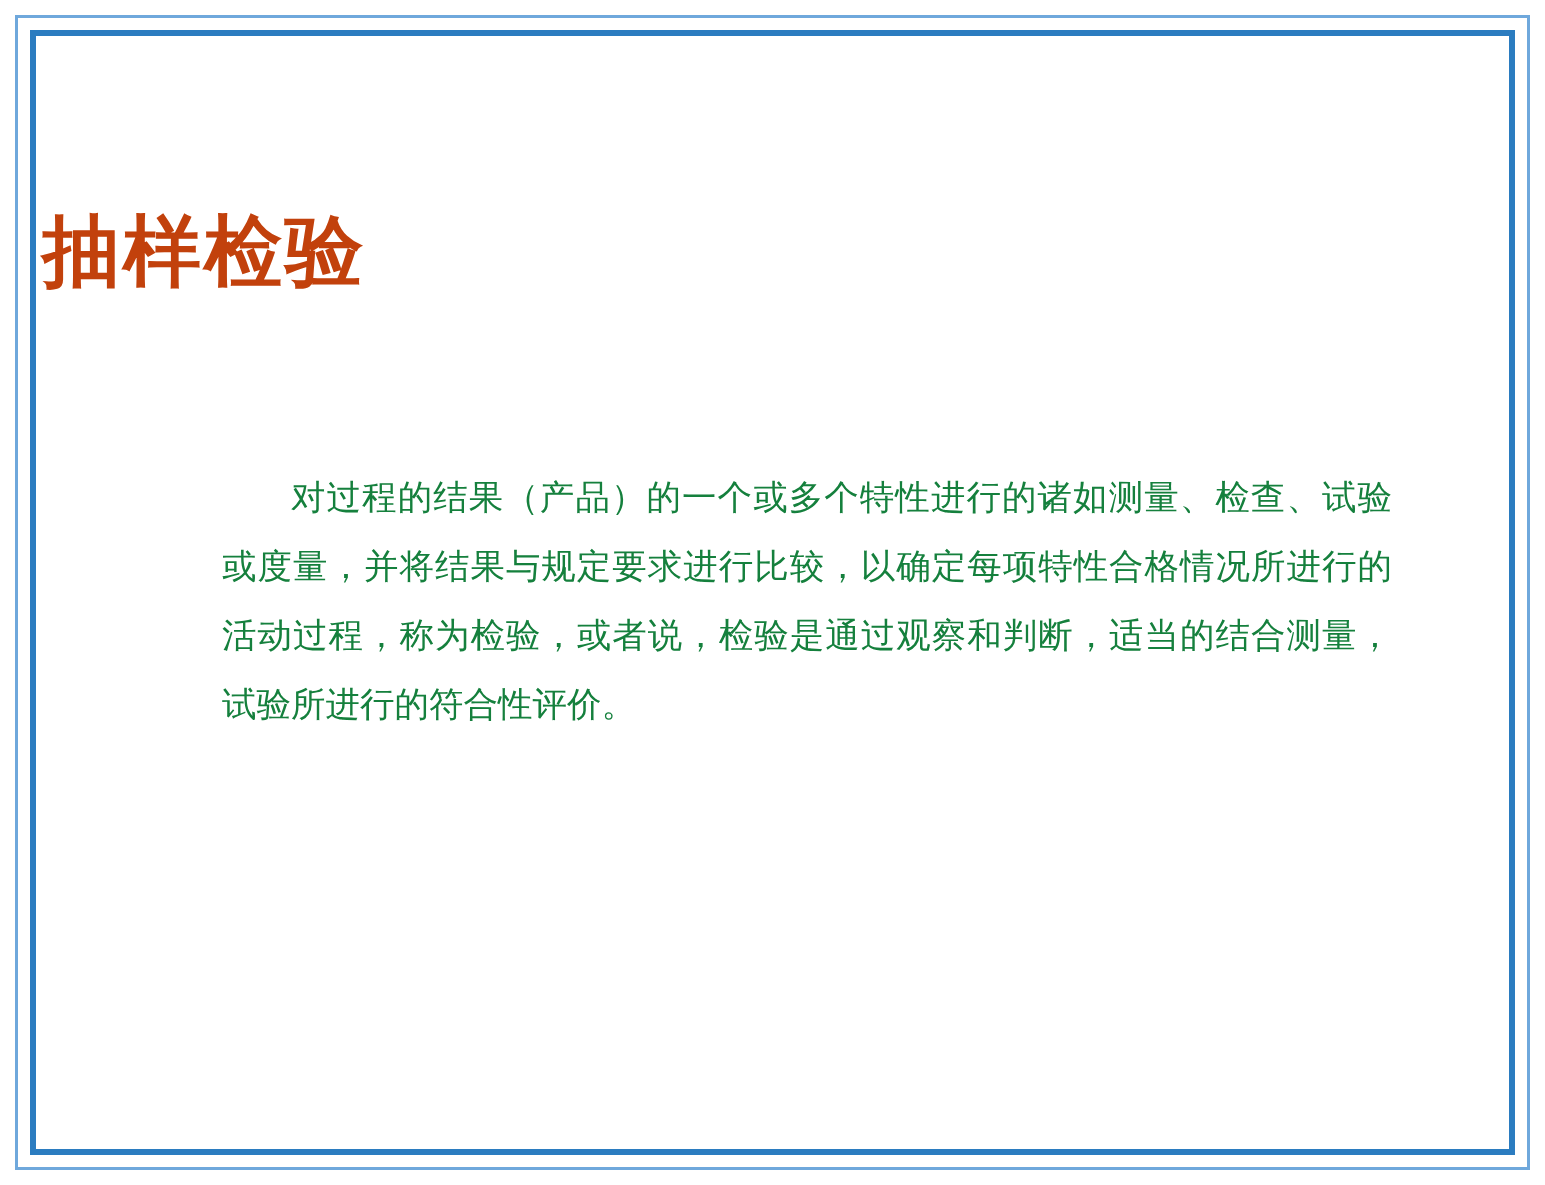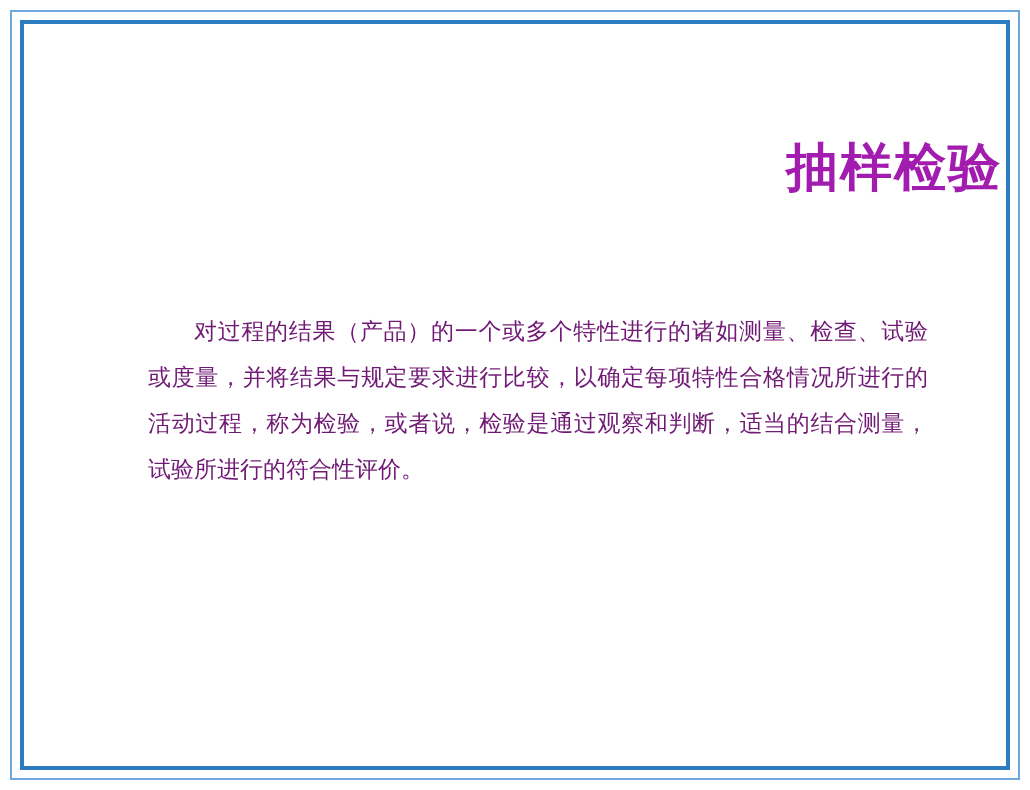--- a/index.html
+++ b/index.html
@@ -48,35 +48,35 @@
     bottom: 28px;
     box-sizing: border-box;
   }
   .slide-title {
     margin: 0;
     padding: 0;
     position: absolute;
     top: 105px;
     left: 0;
     right: 0;
-    text-align: right;
+    text-align: left;
     font-size: 52px;
     font-weight: 700;
-    color: #a21caf;
+    color: #c2410c;
     letter-spacing: 2px;
     font-family: "Liberation Serif", "DejaVu Serif", serif;
   }
   .body-text {
     position: absolute;
     top: 258px;
     left: 120px;
     width: 780px;
     font-size: 23px;
     line-height: 2.0;
-    color: #701a75;
+    color: #15803d;
     text-align: justify;
     text-indent: 2em;
     font-family: "Liberation Serif", "DejaVu Serif", serif;
   }
 </style>
 </head>
 <body>
 
 <div class="slide">
   <div class="frame-outer"></div>

